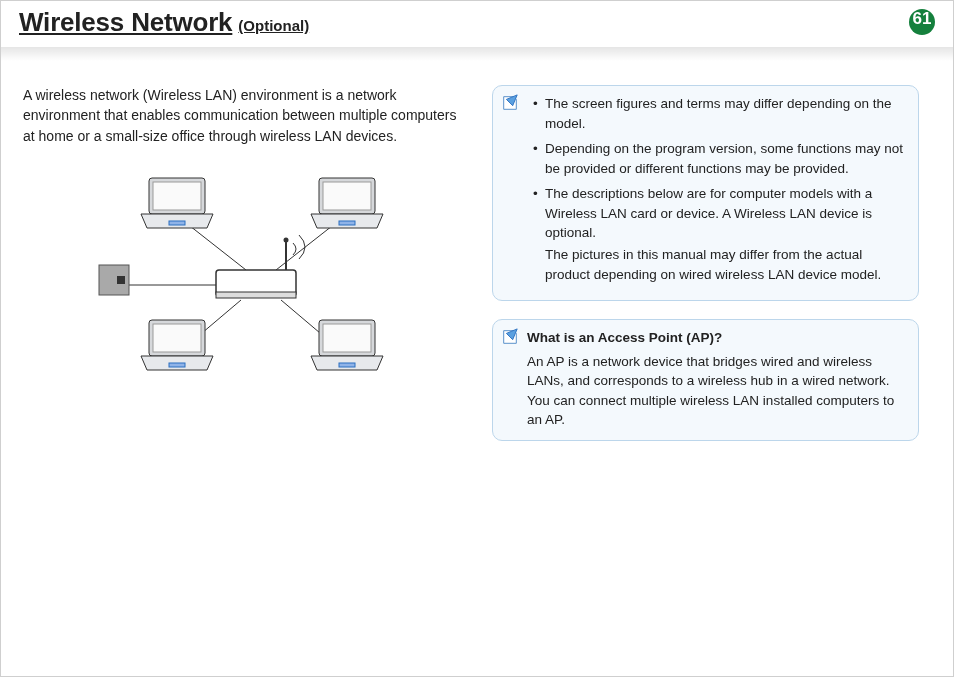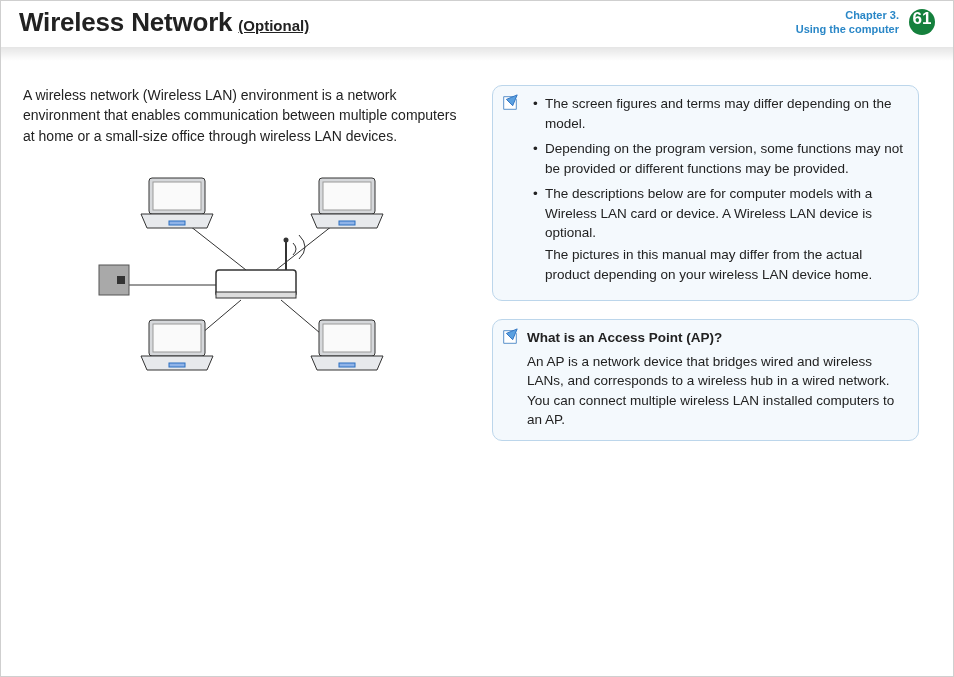--- a/index.html
+++ b/index.html
@@ -13,21 +13,21 @@
   }
   
   .header {
     display: flex;
     align-items: flex-start;
     justify-content: space-between;
     padding: 6px 18px 0 18px;
     height: 48px;
   }
   .title-wrap { display: flex; align-items: baseline; gap: 6px; }
-  .title-main { font-size: 26px; font-weight: 700; color: #222; letter-spacing: -0.2px; }
+  .title-main { font-size: 26px; font-weight: 700; color: #222; letter-spacing: -0.2px; text-decoration: underline; }
   .title-sub  { font-size: 15px; font-weight: 700; color: #222; text-decoration: underline; }
   .header-right { display: flex; align-items: flex-start; gap: 10px; padding-top: 2px; }
   .chapter-block { text-align: right; font-size: 11px; color: #2a87c7; font-weight: 700; line-height: 1.25; }
   .page-badge {
     width: 26px; height: 26px; border-radius: 50%;
     background: #15803d; color: #fff; font-size: 17px; font-weight: 700;
     display: flex; align-items: flex-start; justify-content: center;
     flex: 0 0 auto;
   }
   .header-shadow {
@@ -93,24 +93,20 @@
 <body>
 
 <div class="page">
 
   <div class="header">
     <div class="title-wrap">
       <span class="title-main">Wireless Network</span>
       <span class="title-sub">(Optional)</span>
     </div>
     <div class="header-right">
-      <div class="chapter-block">
-        <div>Chapter 3.</div>
-        <div>Using the computer</div>
-      </div>
       <div class="page-badge">
         <span>61</span>
       </div>
     </div>
   </div>
   <div class="header-shadow"></div>
 
   <div class="body">
 
     <div class="col-left">
@@ -190,21 +186,21 @@
         </svg>
         <ul class="bullet-list">
           <li>
             <span>The screen figures and terms may differ depending on the model.</span>
           </li>
           <li>
             <span>Depending on the program version, some functions may not be provided or different functions may be provided.</span>
           </li>
           <li>
             <span>The descriptions below are for computer models with a Wireless LAN card or device. A Wireless LAN device is optional.</span>
-            <span class="sub-para">The pictures in this manual may differ from the actual product depending on your wireless LAN device home.</span>
+            <span class="sub-para">The pictures in this manual may differ from the actual product depending on wired wireless LAN device model.</span>
           </li>
         </ul>
       </div>
 
       <div class="info-box qa">
         <svg class="note-icon" viewBox="0 0 20 20">
           <path d="M3 3 L14 3 L17 6 L17 17 L3 17 Z" fill="#fff" stroke="#4a86c5"></path>
           <path d="M6 6 L18 1 L13 13 Z" fill="#5aa0e0" stroke="#2a6fbf"></path>
         </svg>
         <div class="qa-title">What is an Access Point (AP)?</div>

